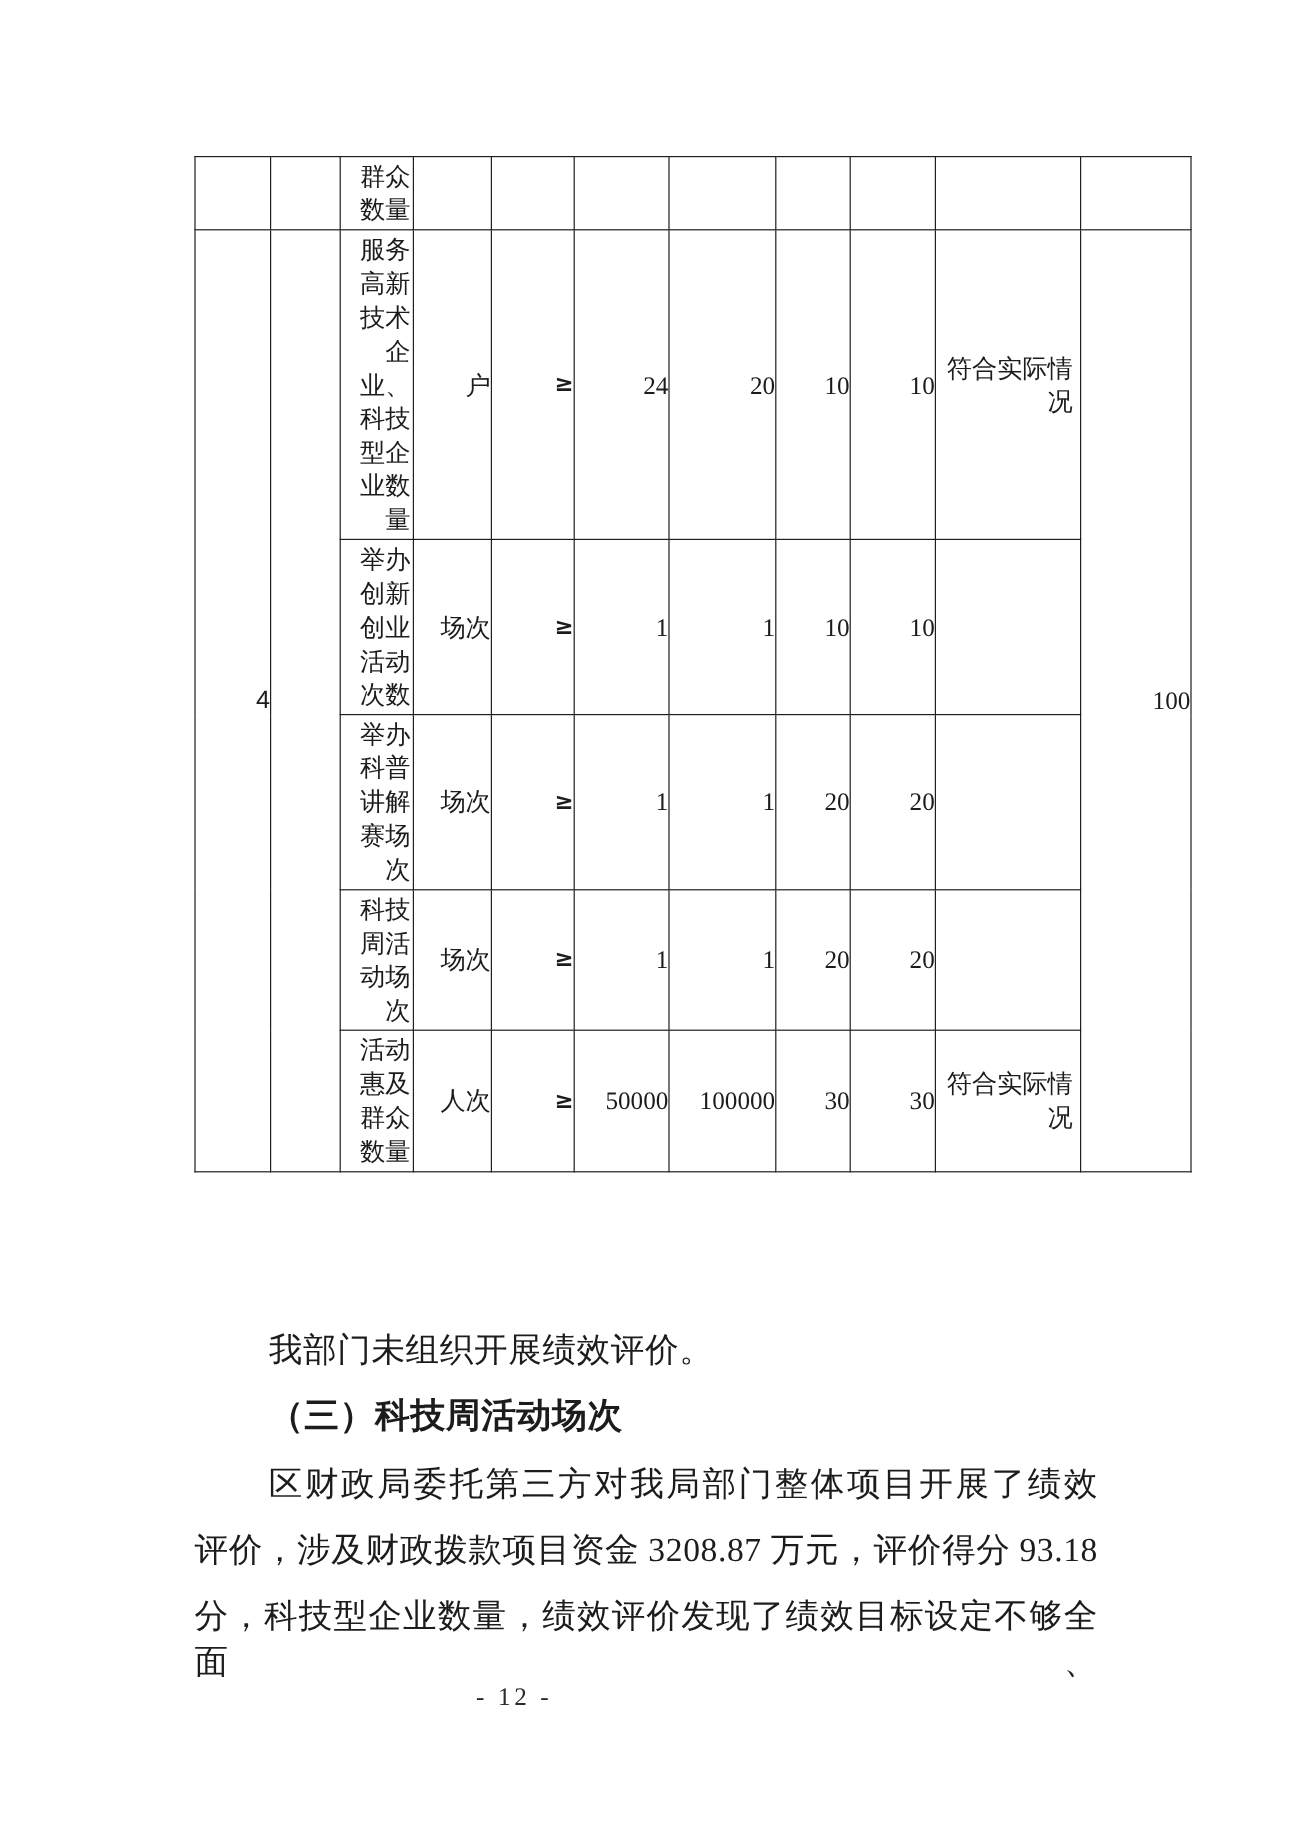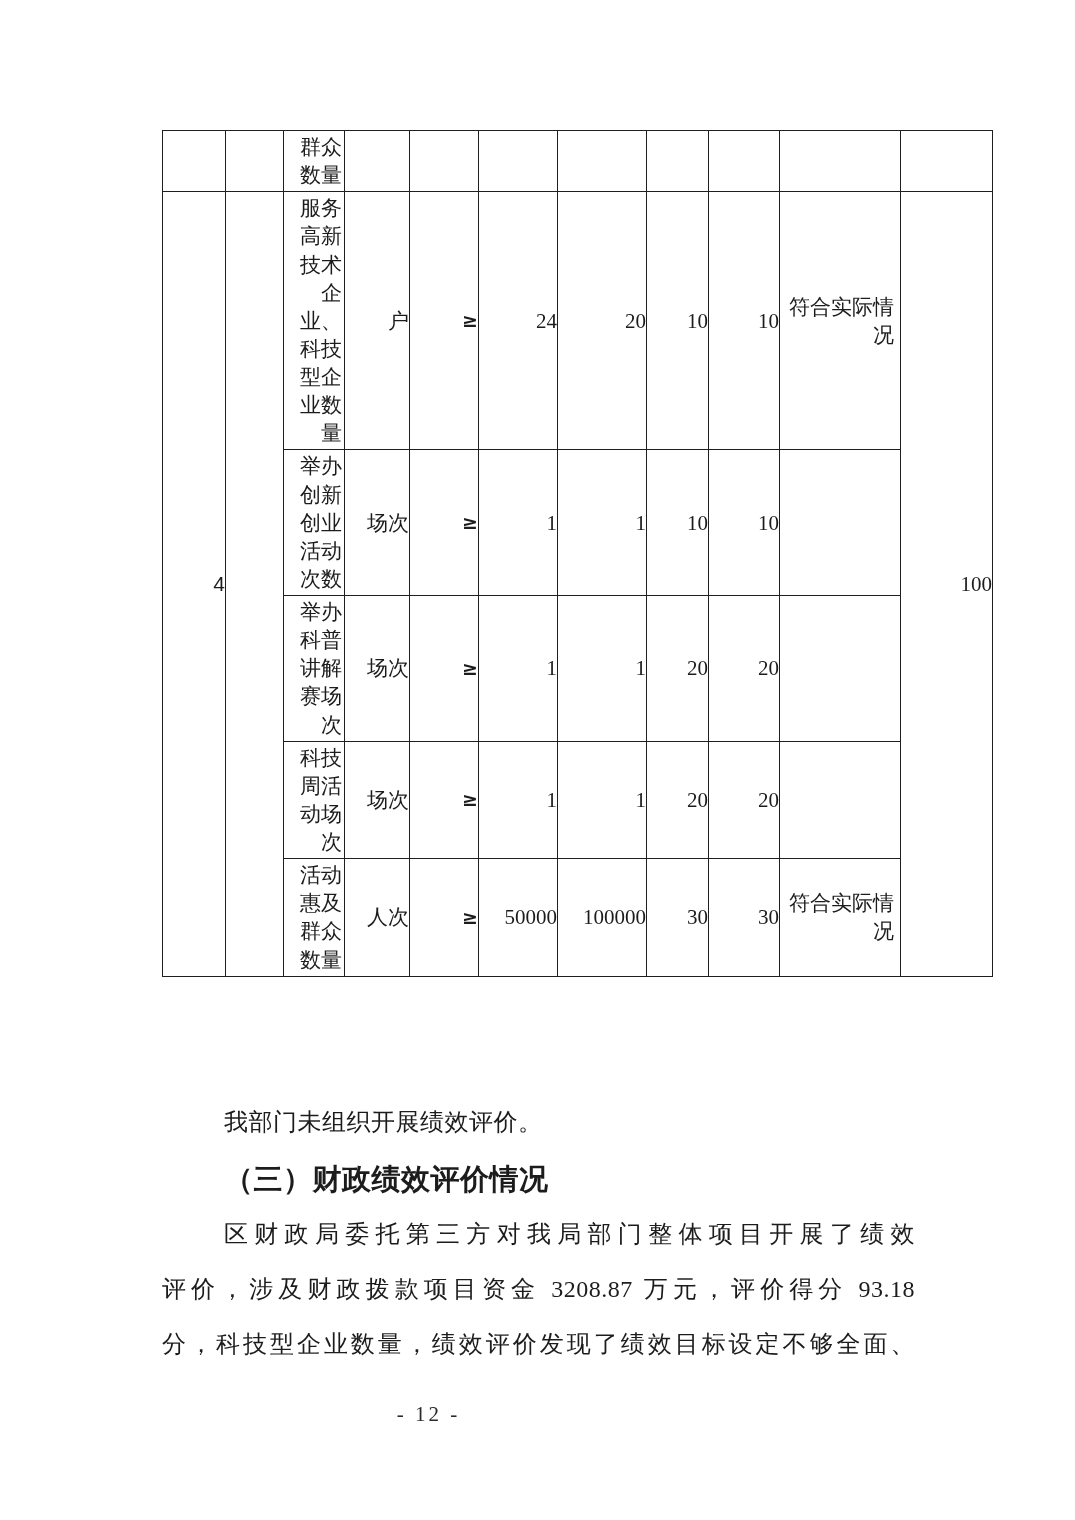--- a/index.html
+++ b/index.html
@@ -56,21 +56,21 @@
   .seq-num {
     font-family: "Liberation Sans", "DejaVu Sans", sans-serif;
     font-size: 21px;
   }
 
   
   .text-line {
     position: absolute;
     left: 162px;
     width: 753px;
-    font-size: 24px;
+    font-size: 28px;
     letter-spacing: 0.5px;
     white-space: nowrap;
   }
   .heading {
     font-weight: 700;
     font-size: 29px;
     padding-left: 62px;
     letter-spacing: 0.5px;
   }
   .body-indent { padding-left: 62px; }
@@ -181,20 +181,20 @@
         <td>50000</td>
         <td>100000</td>
         <td>30</td>
         <td>30</td>
         <td class="cell-remark">符合实际情况</td>
       </tr>
     </tbody>
   </table>
 
   <div id="paragraph-2" class="text-line body-indent">我部门未组织开展绩效评价。</div>
-  <div id="heading-3" class="text-line heading">（三）财政绩效评价情况</div>
+  <div id="heading-3" class="text-line heading">（三）科技周活动场次</div>
   <div id="para3-line1" class="text-line justified first-line">区财政局委托第三方对我局部门整体项目开展了绩效</div>
   <div id="para3-line2" class="text-line justified">评价，涉及财政拨款项目资金 3208.87 万元，评价得分 93.18</div>
   <div id="para3-line3" class="text-line justified">分，科技型企业数量，绩效评价发现了绩效目标设定不够全面、</div>
 
   <div class="page-number">- 12 -</div>
 
 </div>
 
 </body></html>

